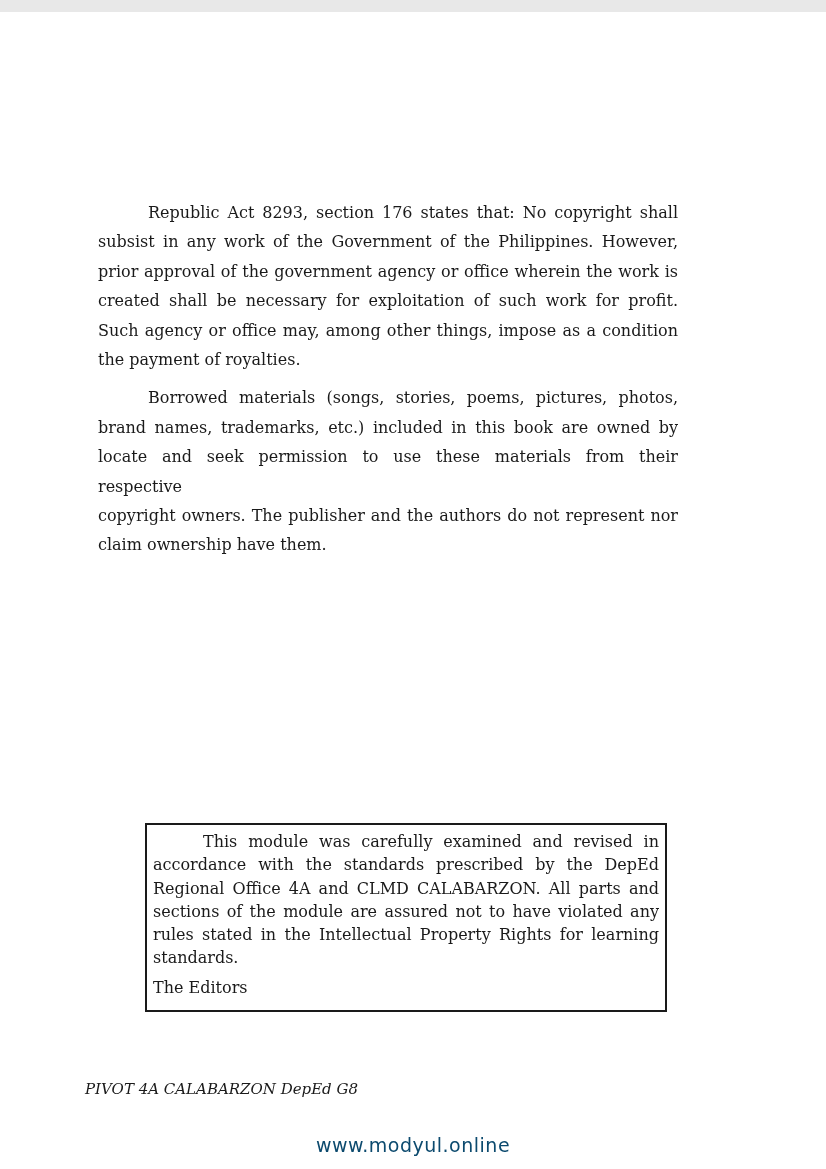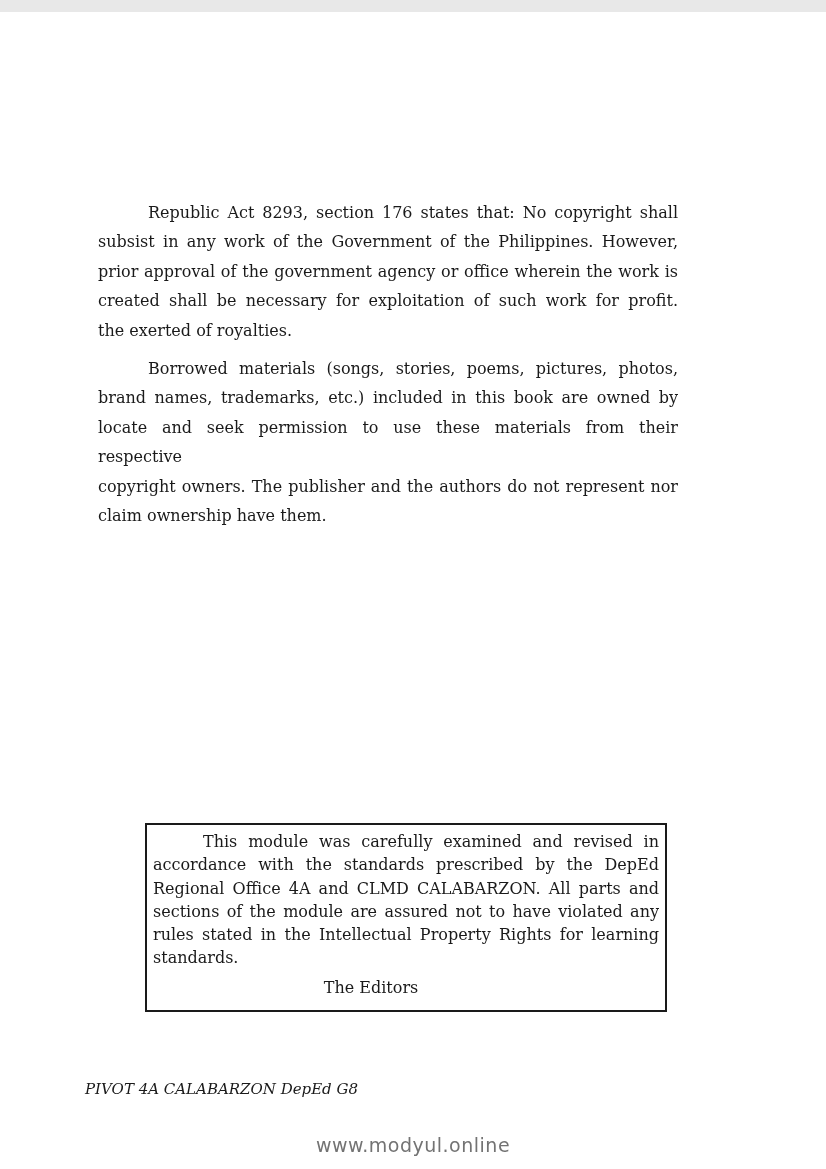--- a/index.html
+++ b/index.html
@@ -43,56 +43,57 @@
     border: 2px solid #1a1a1a;
     padding: 5px 6px;
     font-size: 16px;
   }
   .editors-box .jline { line-height: 23.3px; }
   .signature-line {
     display: block;
     line-height: 23.3px;
     margin-top: 6px;
     margin-right: 70px;
-    text-align: center;
+    text-align: left;
   }
   .footer {
     position: absolute;
     left: 85px;
     top: 1066px;
     font-style: italic;
     font-size: 15px;
     line-height: 22px;
   }
   .watermark {
     position: absolute;
     left: 0;
     right: 0;
     top: 1122px;
     text-align: center;
     font-family: "DejaVu Sans", "Liberation Sans", sans-serif;
     font-size: 19px;
     line-height: 22px;
-    color: #737373;
+    color: #0c4a6e;
     letter-spacing: 0.5px;
   }
 </style>
 </head>
 <body>
 
 <div class="page">
 
   <div class="body-text">
 
     <div class="para">
       <span class="jline indent">Republic Act 8293, section 176 states that: No copyright shall</span>
       <span class="jline">subsist in any work of the Government of the Philippines. However,</span>
       <span class="jline">prior approval of the government agency or office wherein the work is</span>
       <span class="jline">created shall be necessary for exploitation of such work for profit.</span>
-      <span class="jline last">the exerted of royalties.</span>
+      <span class="jline">Such agency or office may, among other things, impose as a condition</span>
+      <span class="jline last">the payment of royalties.</span>
     </div>
 
     <div class="para">
       <span class="jline indent">Borrowed materials (songs, stories, poems, pictures, photos,</span>
       <span class="jline">brand names, trademarks, etc.) included in this book are owned by</span>
       <span class="jline">locate and seek permission to use these materials from their respective</span>
       <span class="jline">copyright owners. The publisher and the authors do not represent nor</span>
       <span class="jline last">claim ownership have them.</span>
     </div>
 

